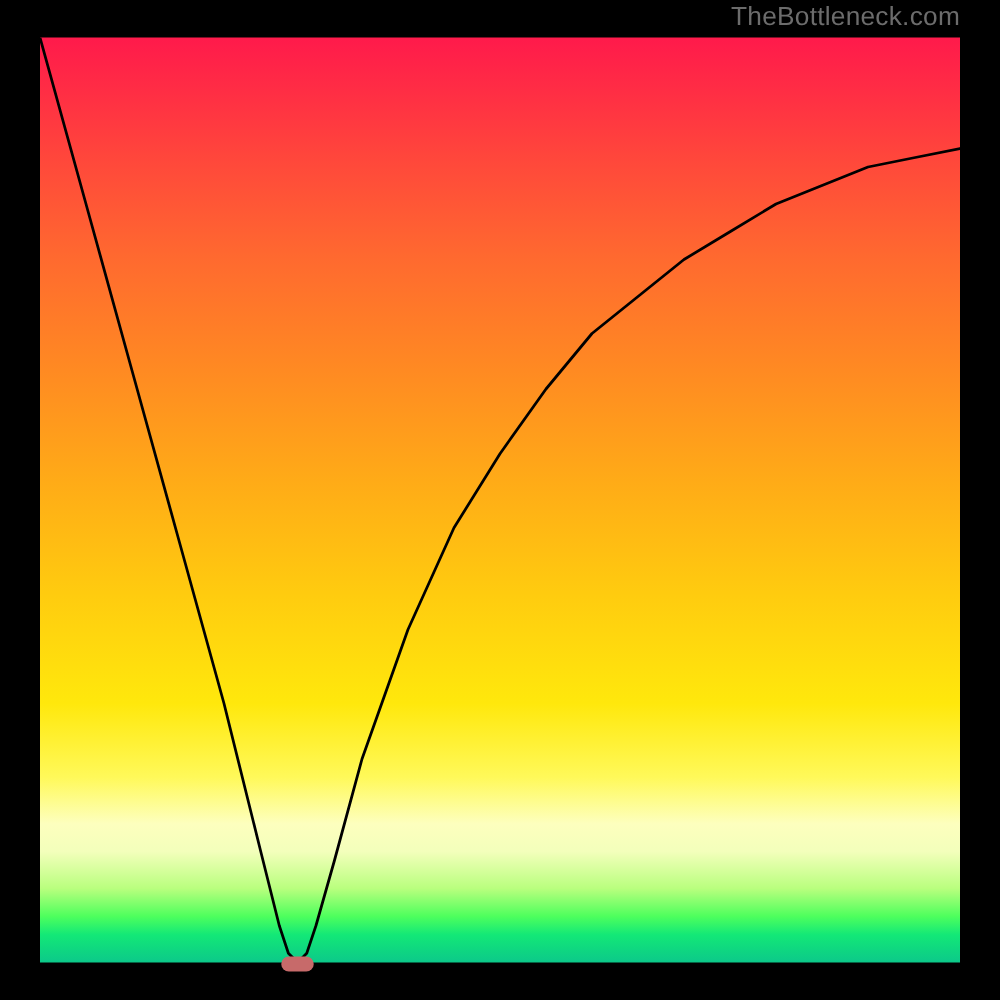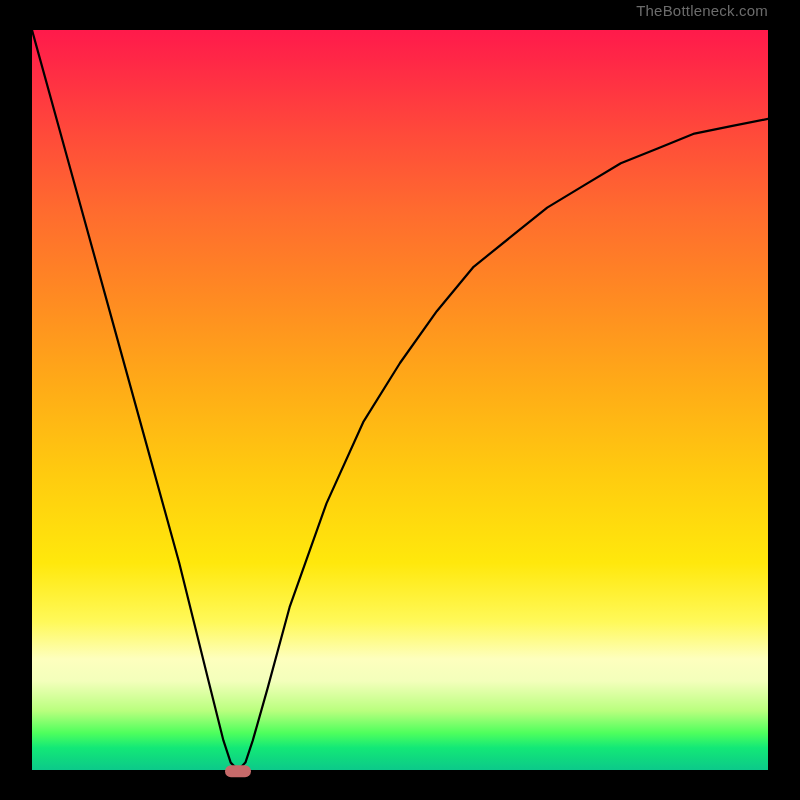--- a/index.html
+++ b/index.html
@@ -61,21 +61,21 @@
     border-radius: 6px;
     background: #c76a6a;
     transform: translate(-50%, -40%);
     pointer-events: none;
   }
   .attribution {
     position: absolute;
     top: 2px;
     right: 32px;
     color: #6c6c6c;
-    font-size: 15px;
+    font-size: 21px;
     font-weight: 500;
     letter-spacing: 0.2px;
   }
 </style>
 </head>
 <body>
 
 <div class="frame">
 
   <div class="attribution">TheBottleneck.com</div>

